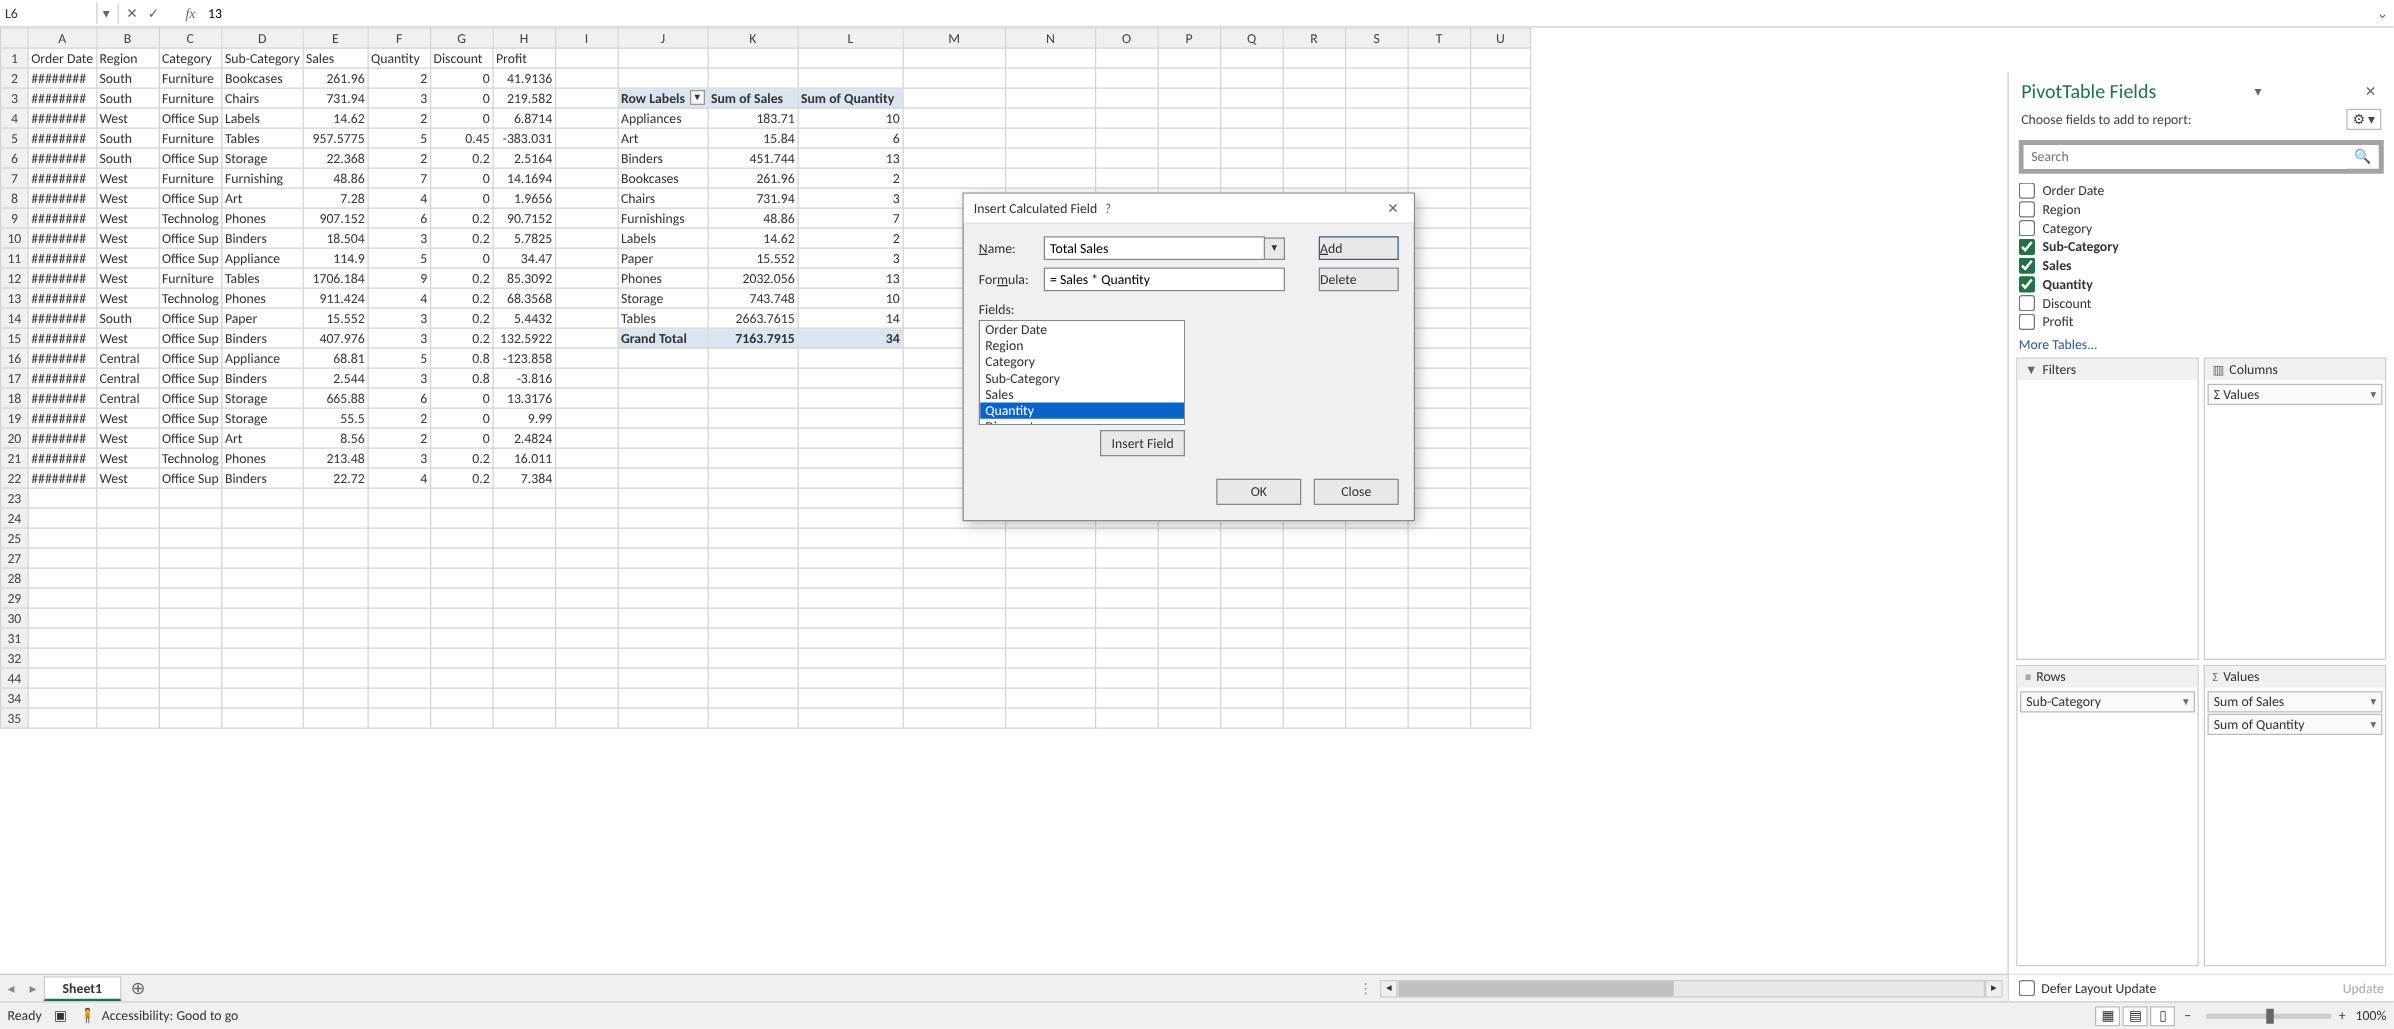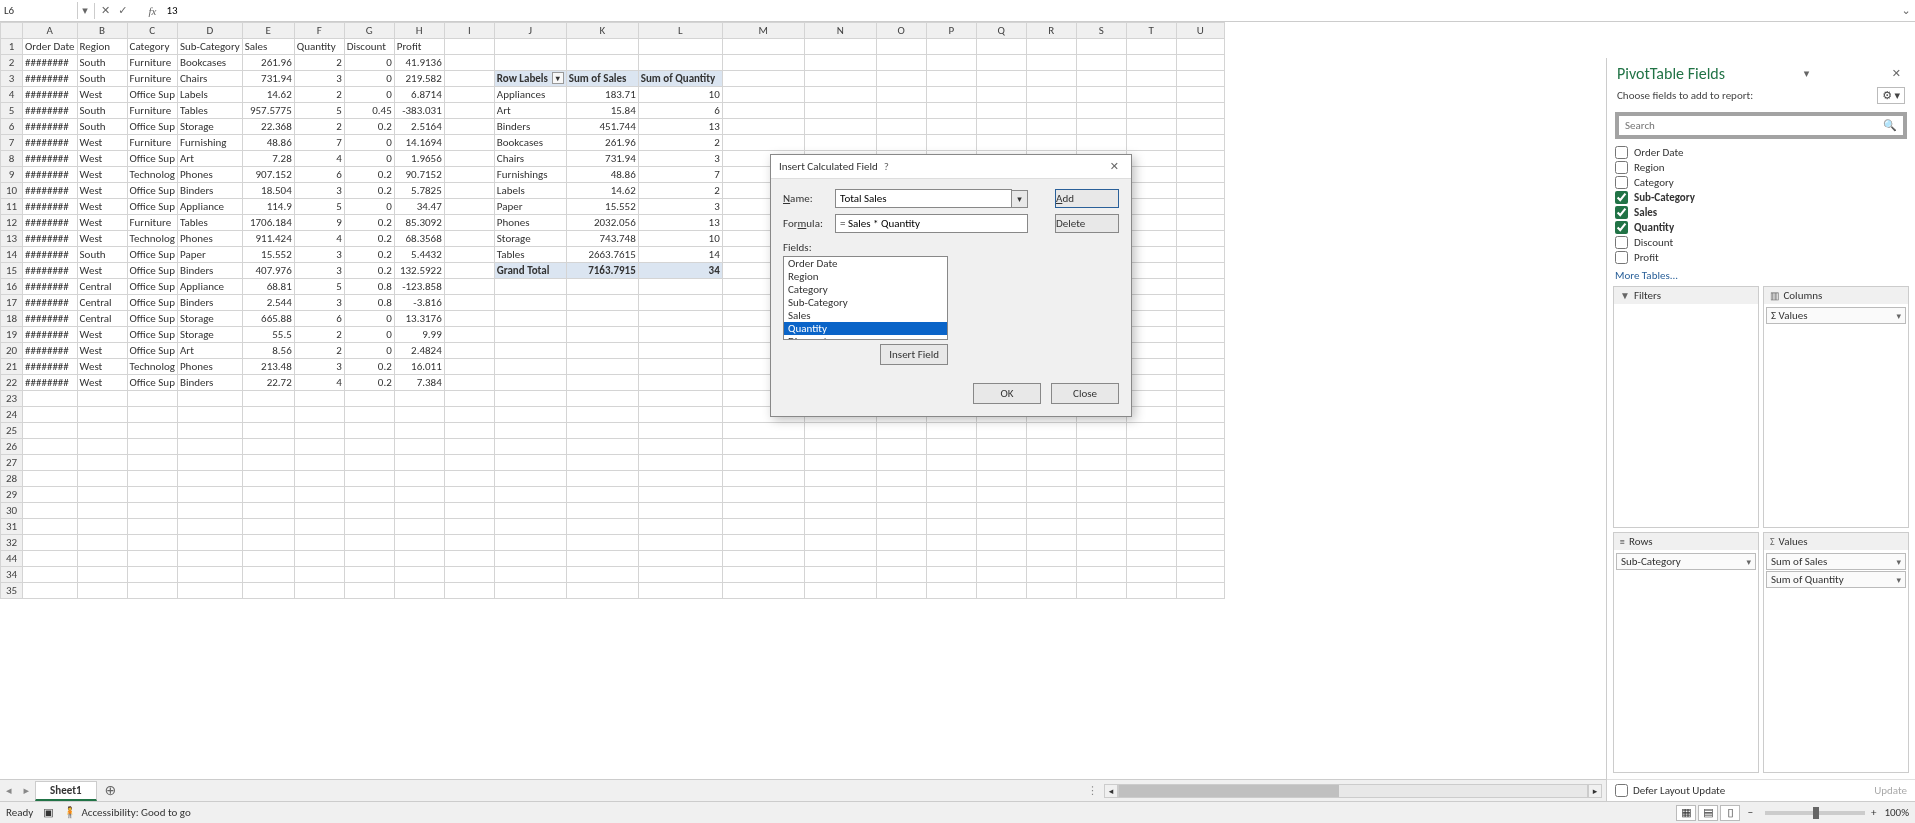--- a/index.html
+++ b/index.html
@@ -719,44 +719,20 @@
                 <td></td>
                 <td></td>
                 <td></td>
                 <td></td>
                 <td></td>
                 <td></td>
                 <td></td>
               </tr>
               <tr>
                 <td class="rowhdr">25</td>
-                <td></td>
-                <td></td>
-                <td></td>
-                <td></td>
-                <td></td>
-                <td></td>
-                <td></td>
-                <td></td>
-                <td></td>
-                <td></td>
-                <td></td>
-                <td></td>
-                <td></td>
-                <td></td>
-                <td></td>
-                <td></td>
-                <td></td>
-                <td></td>
-                <td></td>
-                <td></td>
-                <td></td>
-              </tr>
-              <tr>
-                <td class="rowhdr">26</td>
                 <td></td>
                 <td></td>
                 <td></td>
                 <td></td>
                 <td></td>
                 <td></td>
                 <td></td>
                 <td></td>
                 <td></td>
                 <td></td>

